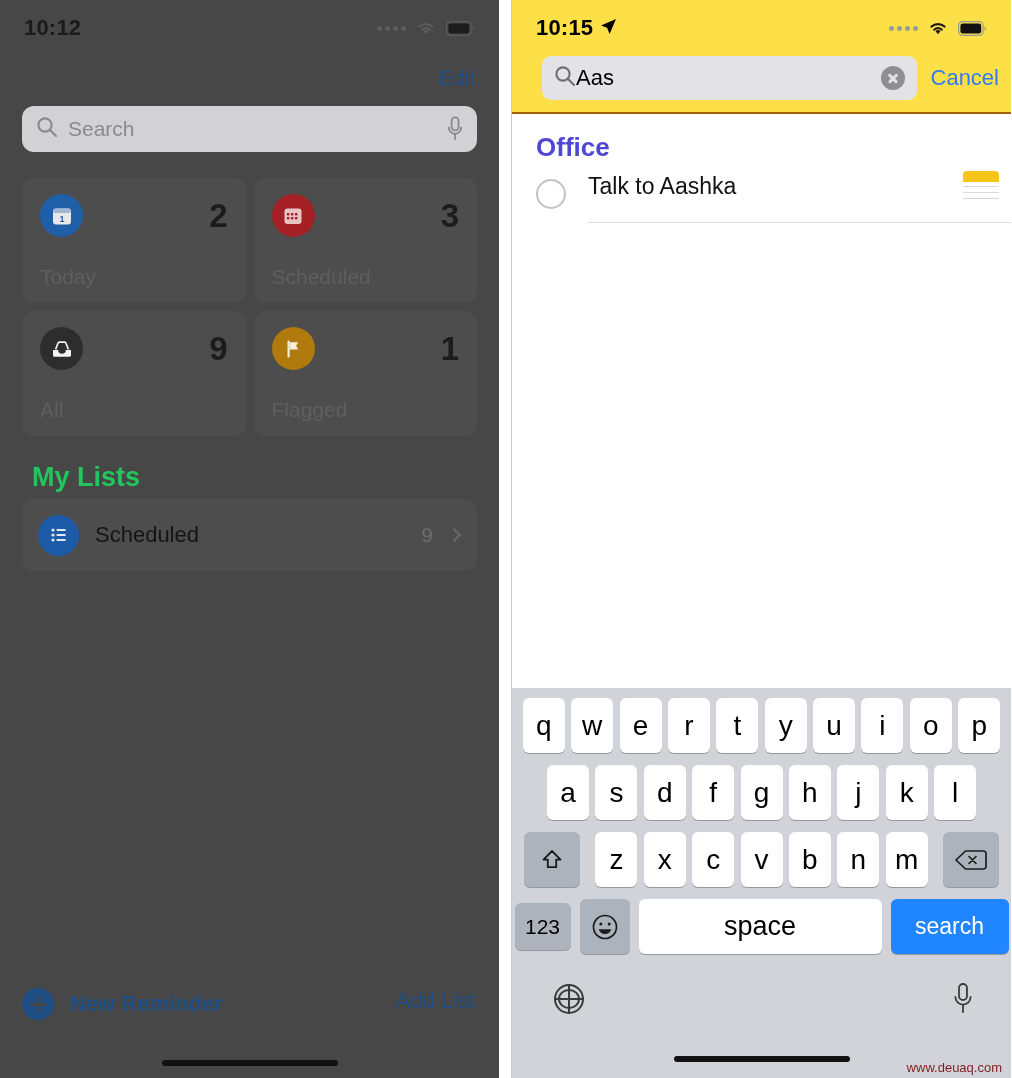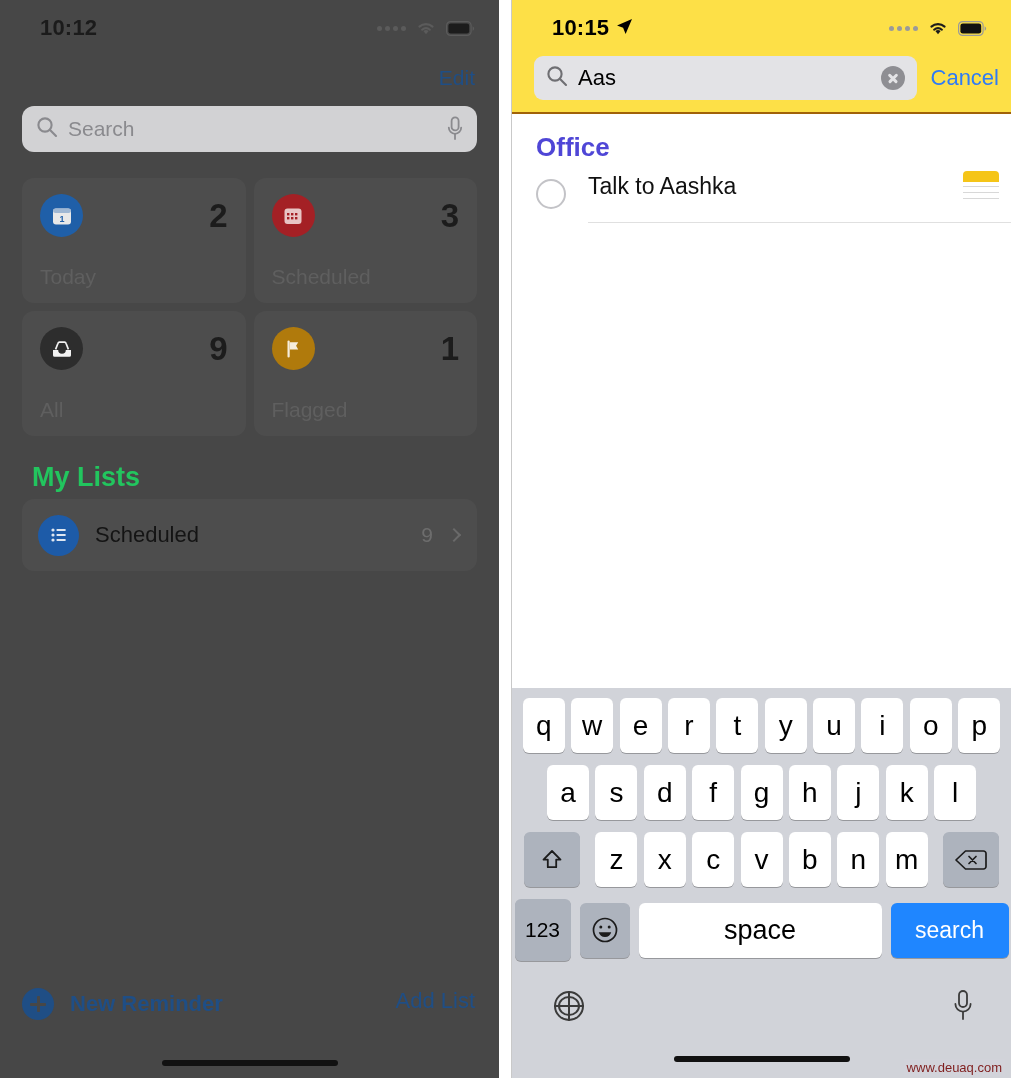--- a/index.html
+++ b/index.html
@@ -15,21 +15,21 @@
   .left-panel {
     position: relative;
     width: 500px; height: 1078px;
     background: #474747;
     overflow: hidden;
     border-right: 1px solid #ffffff;
   }
   
   .statusbar {
     height: 56px; display: flex; align-items: center;
-    justify-content: space-between; padding: 0 24px 0 40px;
+    justify-content: space-between; padding: 0 24px 0 24px;
   }
   .sb-time { font-size: 22px; font-weight: 700; letter-spacing: .2px; }
   .left-panel .sb-time { color: #1b1b1b; }
   .sb-right { display: flex; align-items: center; gap: 9px; }
   .sig-dots { display: flex; gap: 3px; align-items: flex-end; }
   .sig-dots i { display:block; width: 5px; height: 5px; border-radius: 50%; background: #5b5b5b; }
   .left-panel .sig-dots i { background:#5b5b5b; }
   .right-panel .sig-dots i { background:#9a9a9a; }
   .wifi { width: 22px; height: 16px; position: relative; }
   .batt { width: 29px; height: 15px; border-radius: 4px; position: relative; }
@@ -97,21 +97,21 @@
     background:#ffffff; overflow:hidden;
     border-left: 1px solid #c9c9c9;
     margin-left: 11px;
   }
   .right-panel .sb-time { color:#000; display:flex; align-items:center; gap:7px; }
 
   .rp-header { background:#fde047; padding-bottom: 12px; border-bottom: 2px solid #a16207;}
   .rp-searchrow { display:flex; align-items:center; padding: 0 12px 0 22px; gap: 14px; }
   .rp-searchfield {
     flex:1; height: 44px; border-radius: 9px; background:#e3e3e6;
-    display:flex; align-items:center; gap:10px; padding: 0 12px;
+    display:flex; align-items:center; padding: 0 12px; margin-left: 8px;
   }
   .rp-q { font-size: 22px; color:#000; flex:1; }
   .clear-btn { width:24px;height:24px;border-radius:50%;background:#8e8e93; position:relative; flex:0 0 auto; }
   .clear-btn::before,.clear-btn::after{content:"";position:absolute;left:6px;right:6px;top:11px;height:2.5px;background:#e3e3e6;border-radius:2px;}
   .clear-btn::before{transform:rotate(45deg);} .clear-btn::after{transform:rotate(-45deg);}
   .cancel-link { color:#2f7bf6; font-size:22px; }
 
   .results { padding-top: 18px; }
   .res-group-title { font-size: 26px; font-weight: 700; color:#4f46d6; padding: 0 0 10px 24px; }
   .res-row { display:flex; align-items:flex-start; padding-left: 24px; }
@@ -133,21 +133,21 @@
     display:flex; align-items:center; justify-content:center;
     font-size: 28px; color:#000; box-shadow: 0 1px 0 rgba(0,0,0,0.28);
   }
   .krow1 .key { width: 42px; margin: 0 3.2px; }
   .krow2 .key { width: 42px; margin: 0 3.2px; }
   .krow3 .key { width: 42px; margin: 0 3.2px; }
   .key.mod { background:#adb3bd; }
   .key.shift { width: 56px; margin-right: 12px;}
   .key.bksp { width: 56px; margin-left: 12px;}
   .krow4 { margin-top: 2px; }
-  .key.num123 { width: 56px; font-size:21px; margin-right: 9px; background:#adb3bd; height:62px;}
+  .key.num123 { width: 56px; font-size:21px; margin-right: 9px; background:#adb3bd; height:47px;}
   .key.emoji { width: 50px; margin-right: 9px; background:#adb3bd; height:55px; font-size: 26px;}
   .key.space { width: 243px; height:55px; font-size:27px; margin-right: 9px;}
   .key.search { width: 118px; height:55px; background:#1f86ff; color:#fff; font-size:23px; }
   .kbot { display:flex; align-items:center; justify-content:space-between; padding: 16px 38px 0 42px; }
   .globe { width: 30px; height:30px; border-radius:50%; border:2px solid #3b3b3b; position:relative;}
   .globe::before{content:"";position:absolute;left:50%;top:-2px;bottom:-2px;width:2px;margin-left:-1px;background:#3b3b3b;}
   .globe::after{content:"";position:absolute;top:50%;left:-2px;right:-2px;height:2px;margin-top:-1px;background:#3b3b3b;}
   .globe i{position:absolute;left:2px;right:2px;top:3px;bottom:3px;border:2px solid #3b3b3b;border-radius:50%;}
   .kb-mic { width: 20px; height: 34px; position:relative; }
 

